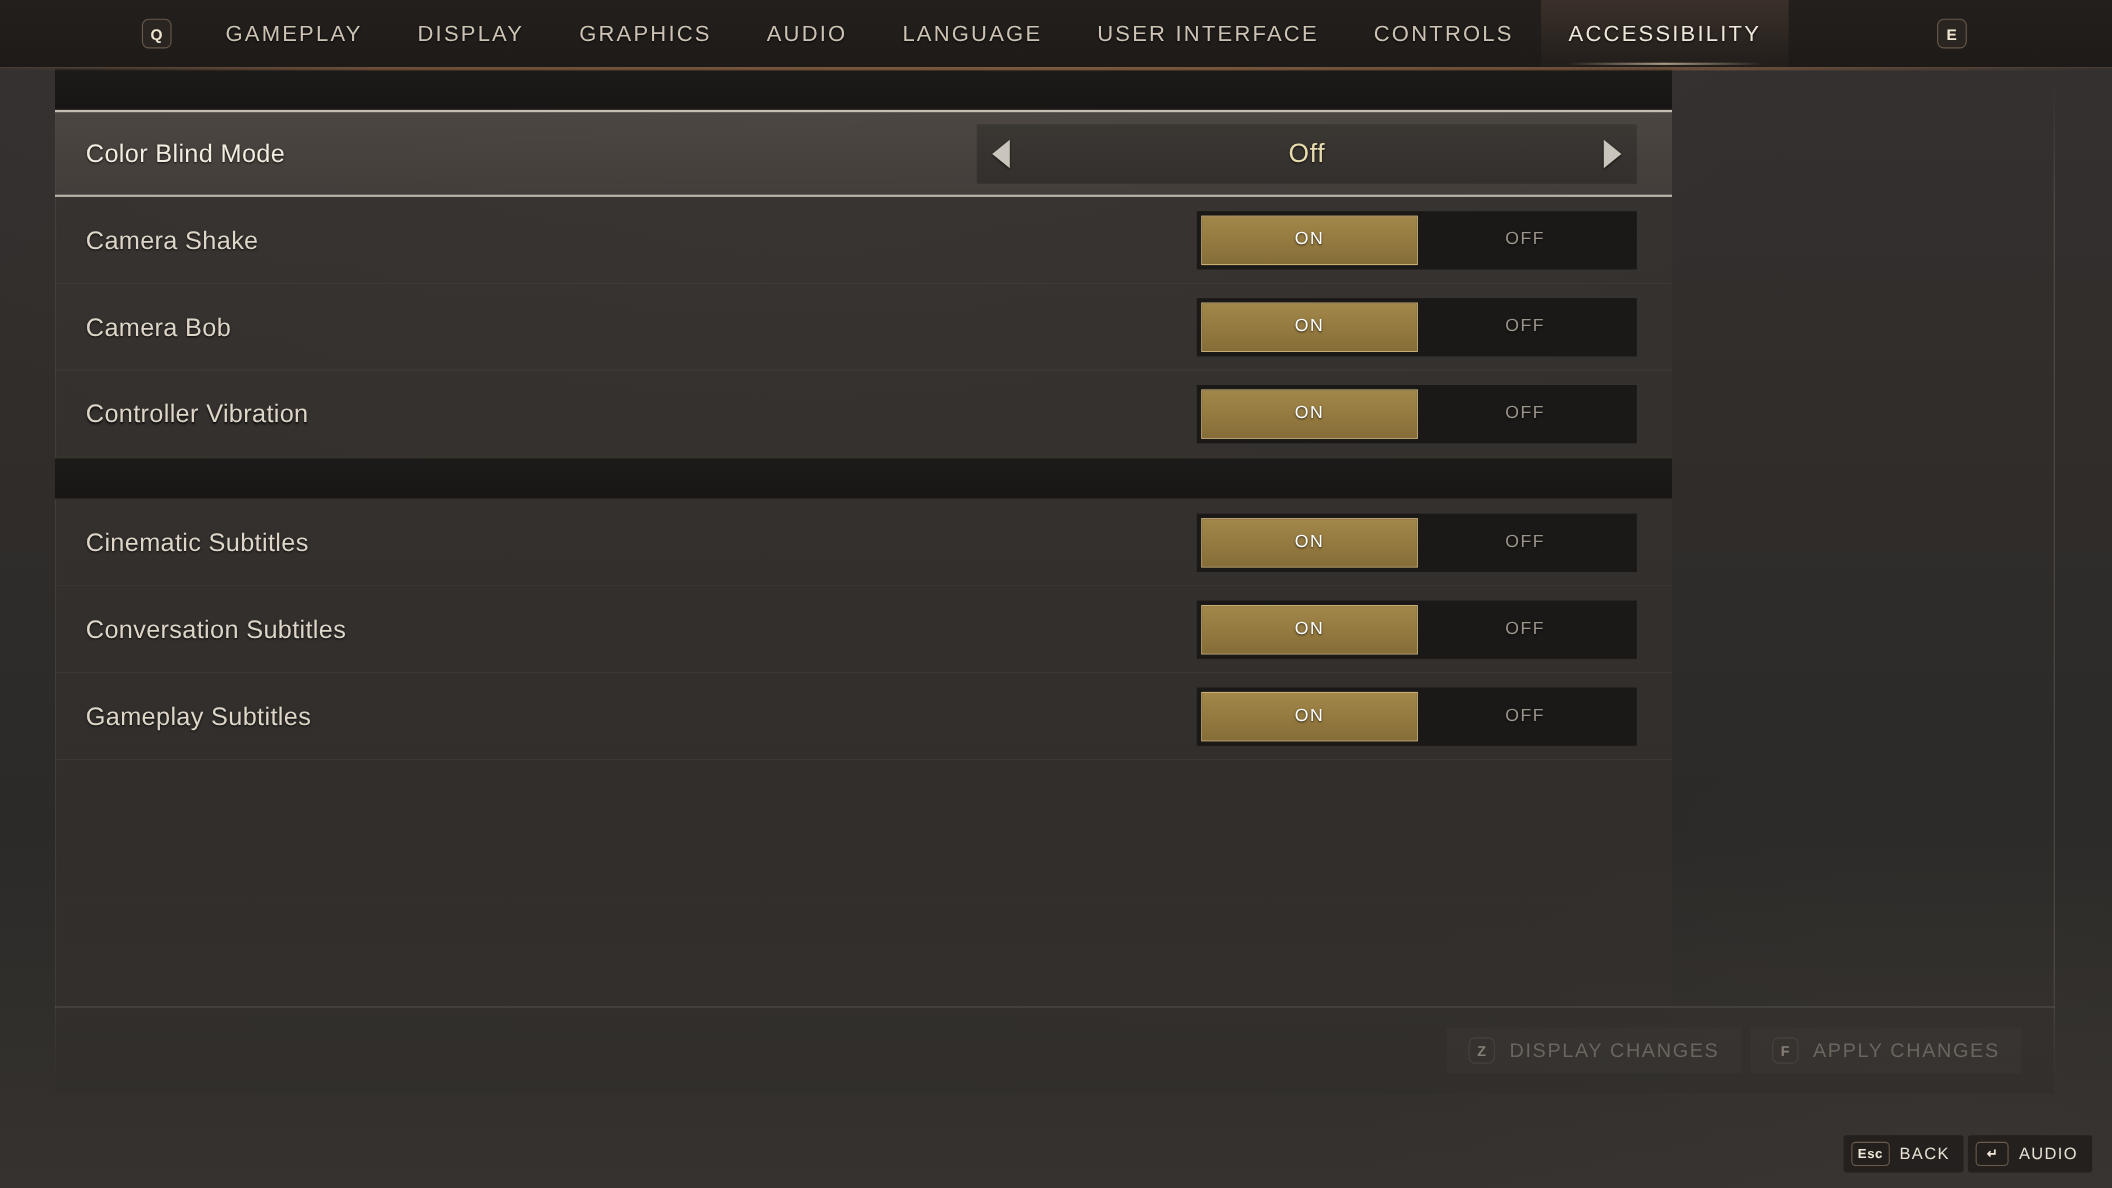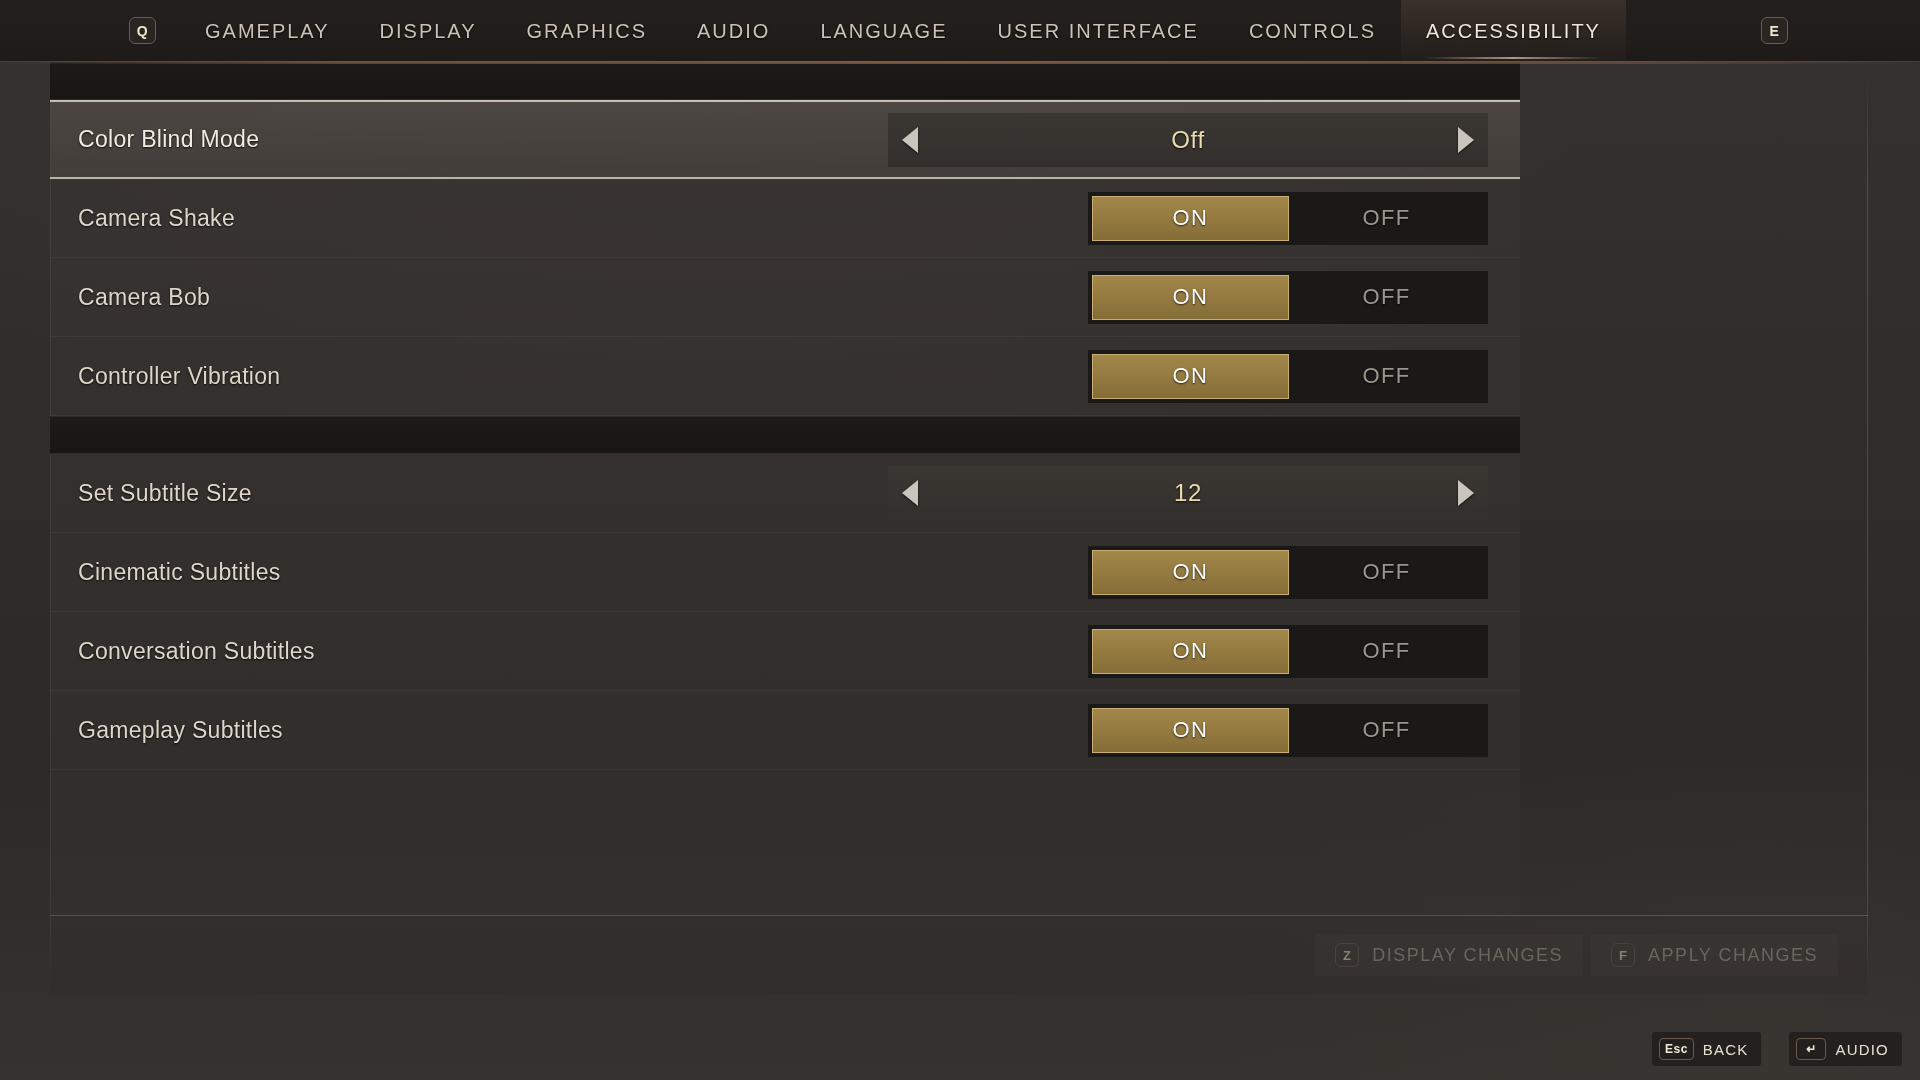--- a/index.html
+++ b/index.html
@@ -144,21 +144,21 @@
   .toggle{
     position:absolute; right:32px;
     width:400px; height:53px;
     background:#1b1917;
     display:flex; align-items:center;
     padding:4px;
   }
   .toggle .opt{
     flex:1; height:100%;
     display:flex; align-items:center; justify-content:center;
-    font-size:22px; letter-spacing:1.4px; cursor:pointer;
+    font-size:16px; letter-spacing:1.4px; cursor:pointer;
   }
   .toggle .opt.on-sel{
     background:linear-gradient(180deg,#a2874a 0%,#93793f 55%,#856d38 100%);
     border:1px solid #c9ae74;
     color:#ffffff;
     text-shadow:0 1px 2px rgba(0,0,0,.75);
   }
   .toggle .opt.idle{
     color:#9c958c;
     text-shadow:0 1px 2px rgba(0,0,0,.7);
@@ -180,21 +180,21 @@
     opacity:.62;
   }
   .action .keycap{
     min-width:24px; height:24px; font-size:13px;
     border-color:#57504a; background:#3a3531; color:#b9b0a4;
   }
 
   
   #hints{
     position:absolute; right:18px; bottom:14px;
-    display:flex; align-items:flex-start; gap:28px; z-index:7;
+    display:flex; align-items:flex-start; gap:4px; z-index:7;
   }
   .hint{
     display:flex; align-items:center; gap:9px;
     padding:6px 13px 6px 7px;
     background:rgba(28,25,23,.72);
     border-radius:3px;
     color:#e7dfd2; font-size:15px; letter-spacing:1.2px;
   }
   .hint .keycap{
     min-width:30px; height:22px; font-size:12px;
@@ -250,28 +250,20 @@
         </div>
         <div class="row">
           <div class="label">Controller Vibration</div>
           <div class="toggle">
             <div class="opt on-sel">ON</div>
             <div class="opt idle">OFF</div>
           </div>
         </div>
         <div class="section-band"></div>
         <div class="row">
-          <div class="label">Set Subtitle Size</div>
-          <div class="stepper">
-            <div class="arrow left"></div>
-            <div class="value">12</div>
-            <div class="arrow right"></div>
-          </div>
-        </div>
-        <div class="row">
           <div class="label">Cinematic Subtitles</div>
           <div class="toggle">
             <div class="opt on-sel">ON</div>
             <div class="opt idle">OFF</div>
           </div>
         </div>
         <div class="row">
           <div class="label">Conversation Subtitles</div>
           <div class="toggle">
             <div class="opt on-sel">ON</div>

